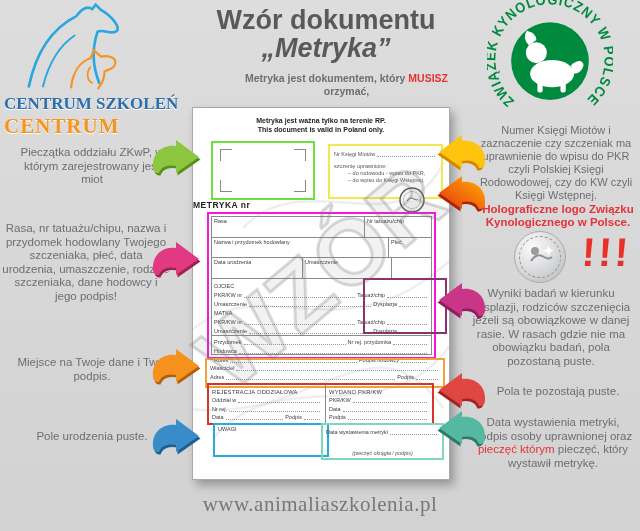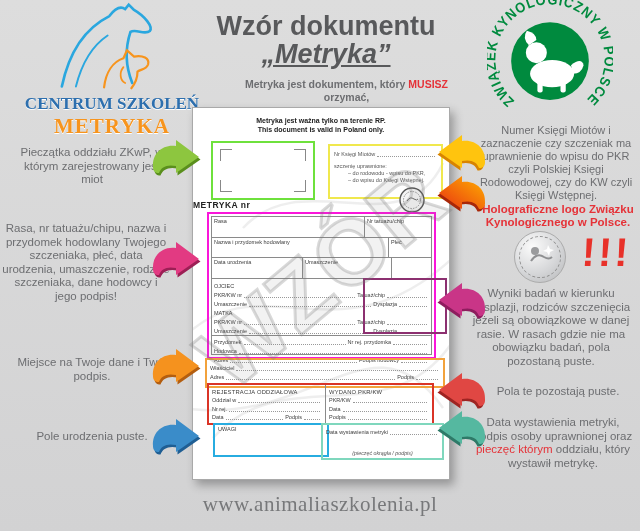--- a/index.html
+++ b/index.html
@@ -1,26 +1,26 @@
 <!DOCTYPE html>
 <html><head>
 <meta charset="utf-8">
 <style>
   html,body{margin:0;padding:0;}
   body{width:640px;height:531px;overflow:hidden;font-family:"Liberation Sans",sans-serif;}
   .stage{position:relative;width:640px;height:531px;background:linear-gradient(#dddddd,#d2d2d3);overflow:hidden;}
   .abs{position:absolute;}
 
   
-  .brand{left:16px;top:2px;width:192px;text-align:center;}
+  .brand{left:4px;top:2px;width:192px;text-align:left;}
   .brand-line1{font-family:"Liberation Serif",serif;font-weight:bold;font-size:17px;color:#2d6fae;text-shadow:0 1px 0 #fff;}
   .brand-line2{font-family:"Liberation Serif",serif;font-weight:bold;font-size:21px;color:#f7941d;letter-spacing:1px;text-shadow:0 1px 0 #fff;}
-  .title-block{left:196px;top:12px;width:260px;text-align:center;}
+  .title-block{left:196px;top:6px;width:260px;text-align:center;}
   .title-1{font-size:27px;font-weight:bold;color:#58595b;line-height:1.05;}
-  .title-2{font-size:27px;font-weight:bold;font-style:italic;color:#58595b;line-height:1.1;text-decoration:underline;}
+  .title-2{font-size:27px;font-weight:bold;font-style:italic;color:#58595b;line-height:1.1;}
   .subtitle{margin-top:8px;font-size:10.5px;font-weight:bold;color:#6d6e71;line-height:1.2;margin-left:41px;}
   .red{color:#e53238;}
   .zkwp-logo{left:487px;top:-4px;width:126px;height:126px;}
 
   
   .paper{left:192px;top:107px;width:256px;height:371px;background:#fff;border:1px solid #a9a9a9;box-shadow:4px 5px 9px rgba(0,0,0,.30);font-size:5.5px;color:#3d3d3d;}
   .p-valid{left:0;right:0;top:8px;text-align:center;font-weight:bold;font-size:7px;color:#222;line-height:1.35;}
   .photo{left:18px;top:33px;width:100px;height:55px;border:2px solid #6ee13c;}
   .cr{position:absolute;width:11px;height:11px;}
   .cr.tl{left:7px;top:6px;border-left:1px solid #888;border-top:1px solid #888;}
@@ -71,21 +71,21 @@
 <div class="stage">
 
   <div class="abs brand">
     <svg width="150" height="88" viewBox="0 0 150 100">
       <path d="M18,96 C26,58 44,30 72,16 C78,8 84,4 90,8 L94,3 L100,9 C112,16 122,28 118,33 C112,38 102,30 96,34 C90,52 90,72 98,92" fill="none" stroke="#2aa7df" stroke-width="3" stroke-linecap="round"></path>
       <path d="M34,96 C40,72 52,50 70,38" fill="none" stroke="#2aa7df" stroke-width="2.2" stroke-linecap="round"></path>
       <path d="M66,97 C68,80 76,68 88,64 L92,55 L100,62 C110,60 118,64 116,71 C114,77 108,76 104,79 C104,88 101,93 97,98" fill="none" stroke="#f7941d" stroke-width="2.5" stroke-linecap="round"></path>
       <path d="M88,74 C83,80 84,89 90,92" fill="none" stroke="#f7941d" stroke-width="2" stroke-linecap="round"></path>
     </svg>
     <div class="brand-line1">CENTRUM SZKOLEŃ</div>
-    <div class="brand-line2">METRYKA</div>
+    <div class="brand-line2">CENTRUM</div>
   </div>
 
   <div class="abs title-block">
     <div class="title-1">Wzór dokumentu</div>
     <div class="title-2">„Metryka”</div>
     <div class="subtitle">
       <div><span>Metryka jest dokumentem, który </span><span class="red">MUSISZ</span><span> orzymać,</span></div>
     </div>
   </div>
 
@@ -321,21 +321,21 @@
     </svg>
   </div>
   <div class="abs exclaim" style="left:582px;top:230px;">!!!</div>
   <div class="abs note" style="left:466px;top:287px;width:170px;">
     <span>Wyniki badań w kierunku dysplazji, rodziców szczenięcia jeżeli są obowiązkowe w danej rasie. W rasach gdzie nie ma obowiązku badań, pola pozostaną puste.</span>
   </div>
   <div class="abs note" style="left:486px;top:385px;width:144px;">
     <span>Pola te pozostają puste.</span>
   </div>
   <div class="abs note" style="left:472px;top:416px;width:162px;">
-    <span>Data wystawienia metryki, podpis osoby uprawnionej oraz </span><span class="red">pieczęć którym</span><span> oddziału, który wystawił metrykę.</span>
+    <span>Data wystawienia metryki, podpis osoby uprawnionej oraz </span><span class="red">pieczęć którym</span><span> pieczęć, który wystawił metrykę.</span>
   </div>
 
   <svg class="abs arrow" style="left:150px;top:138px;" viewBox="0 0 52 42">
     <path fill="#5a8f1d" transform="translate(1.5,2.5)" d="M3,29 C2,15 13,6 26,8 L26,2 L49,19 L26,35 L26,28 C17,26 11,29 9,35 C5,35 3,33 3,29 Z"></path>
     <path fill="#8dc63f" d="M3,29 C2,15 13,6 26,8 L26,2 L49,19 L26,35 L26,28 C17,26 11,29 9,35 C5,35 3,33 3,29 Z"></path>
   </svg>
   <svg class="abs arrow" style="left:150px;top:240px;" viewBox="0 0 52 42">
     <path fill="#9c1f55" transform="translate(1.5,2.5)" d="M3,29 C2,15 13,6 26,8 L26,2 L49,19 L26,35 L26,28 C17,26 11,29 9,35 C5,35 3,33 3,29 Z"></path>
     <path fill="#e23a82" d="M3,29 C2,15 13,6 26,8 L26,2 L49,19 L26,35 L26,28 C17,26 11,29 9,35 C5,35 3,33 3,29 Z"></path>
   </svg>

